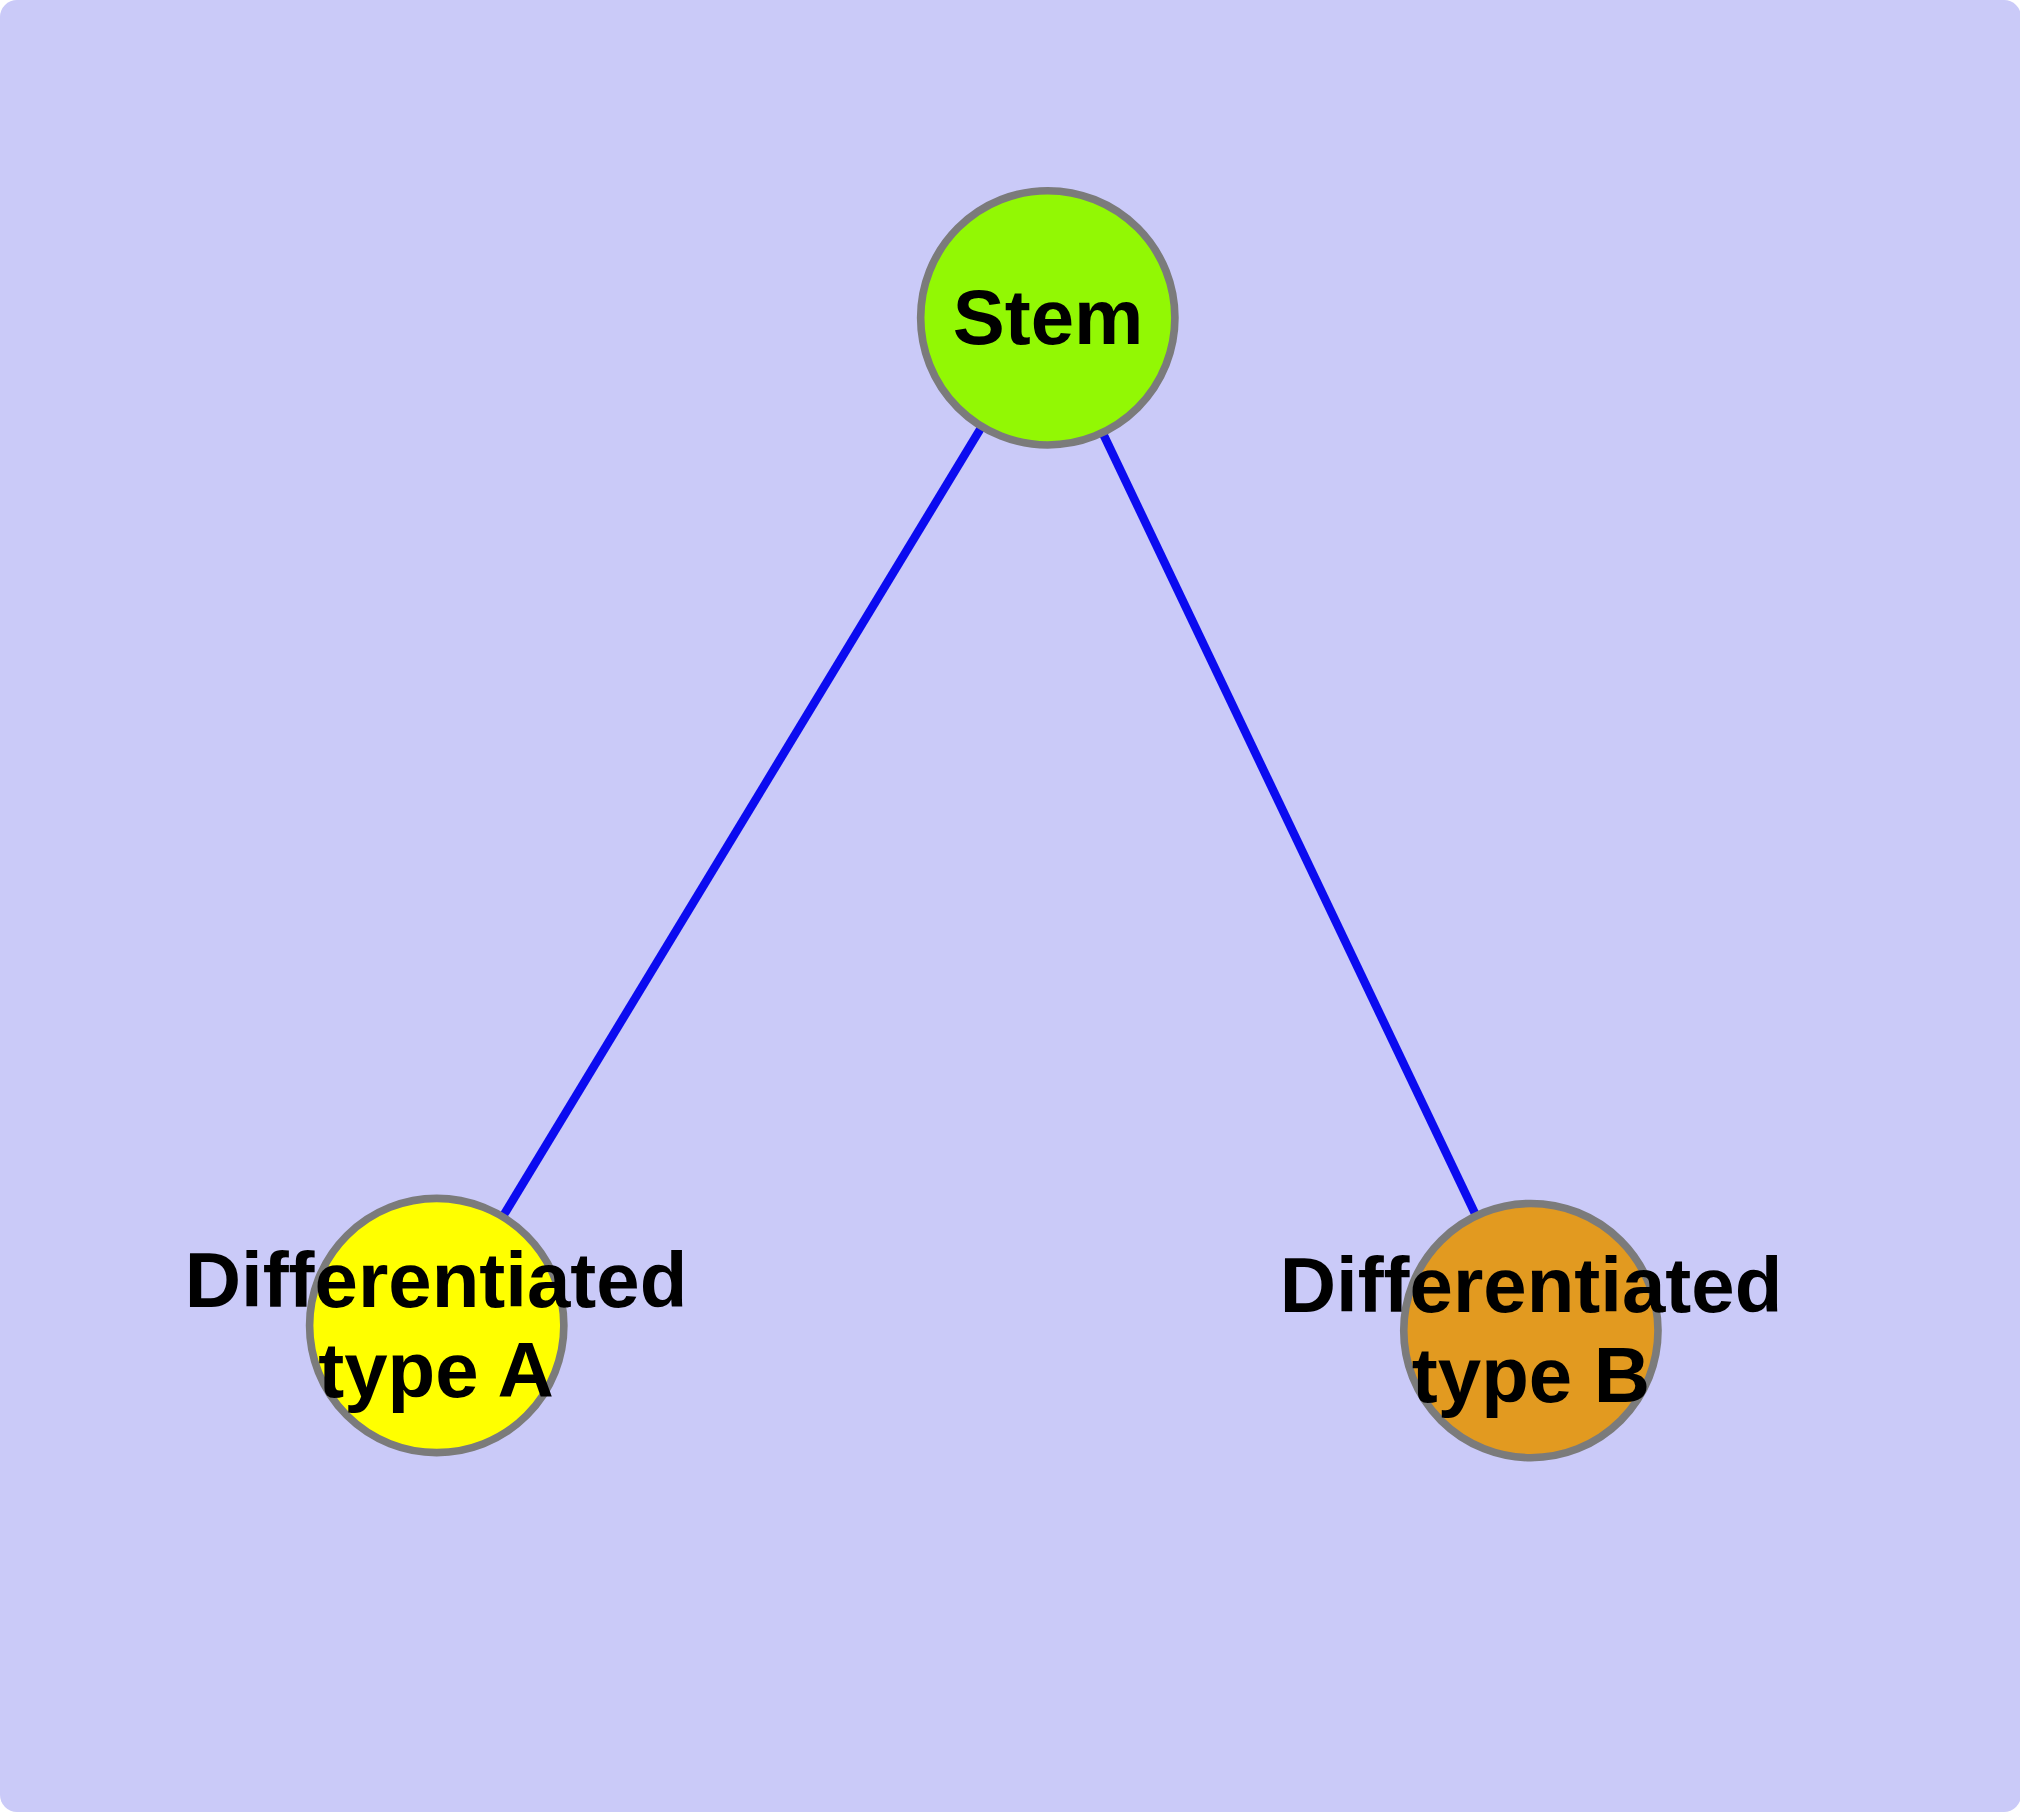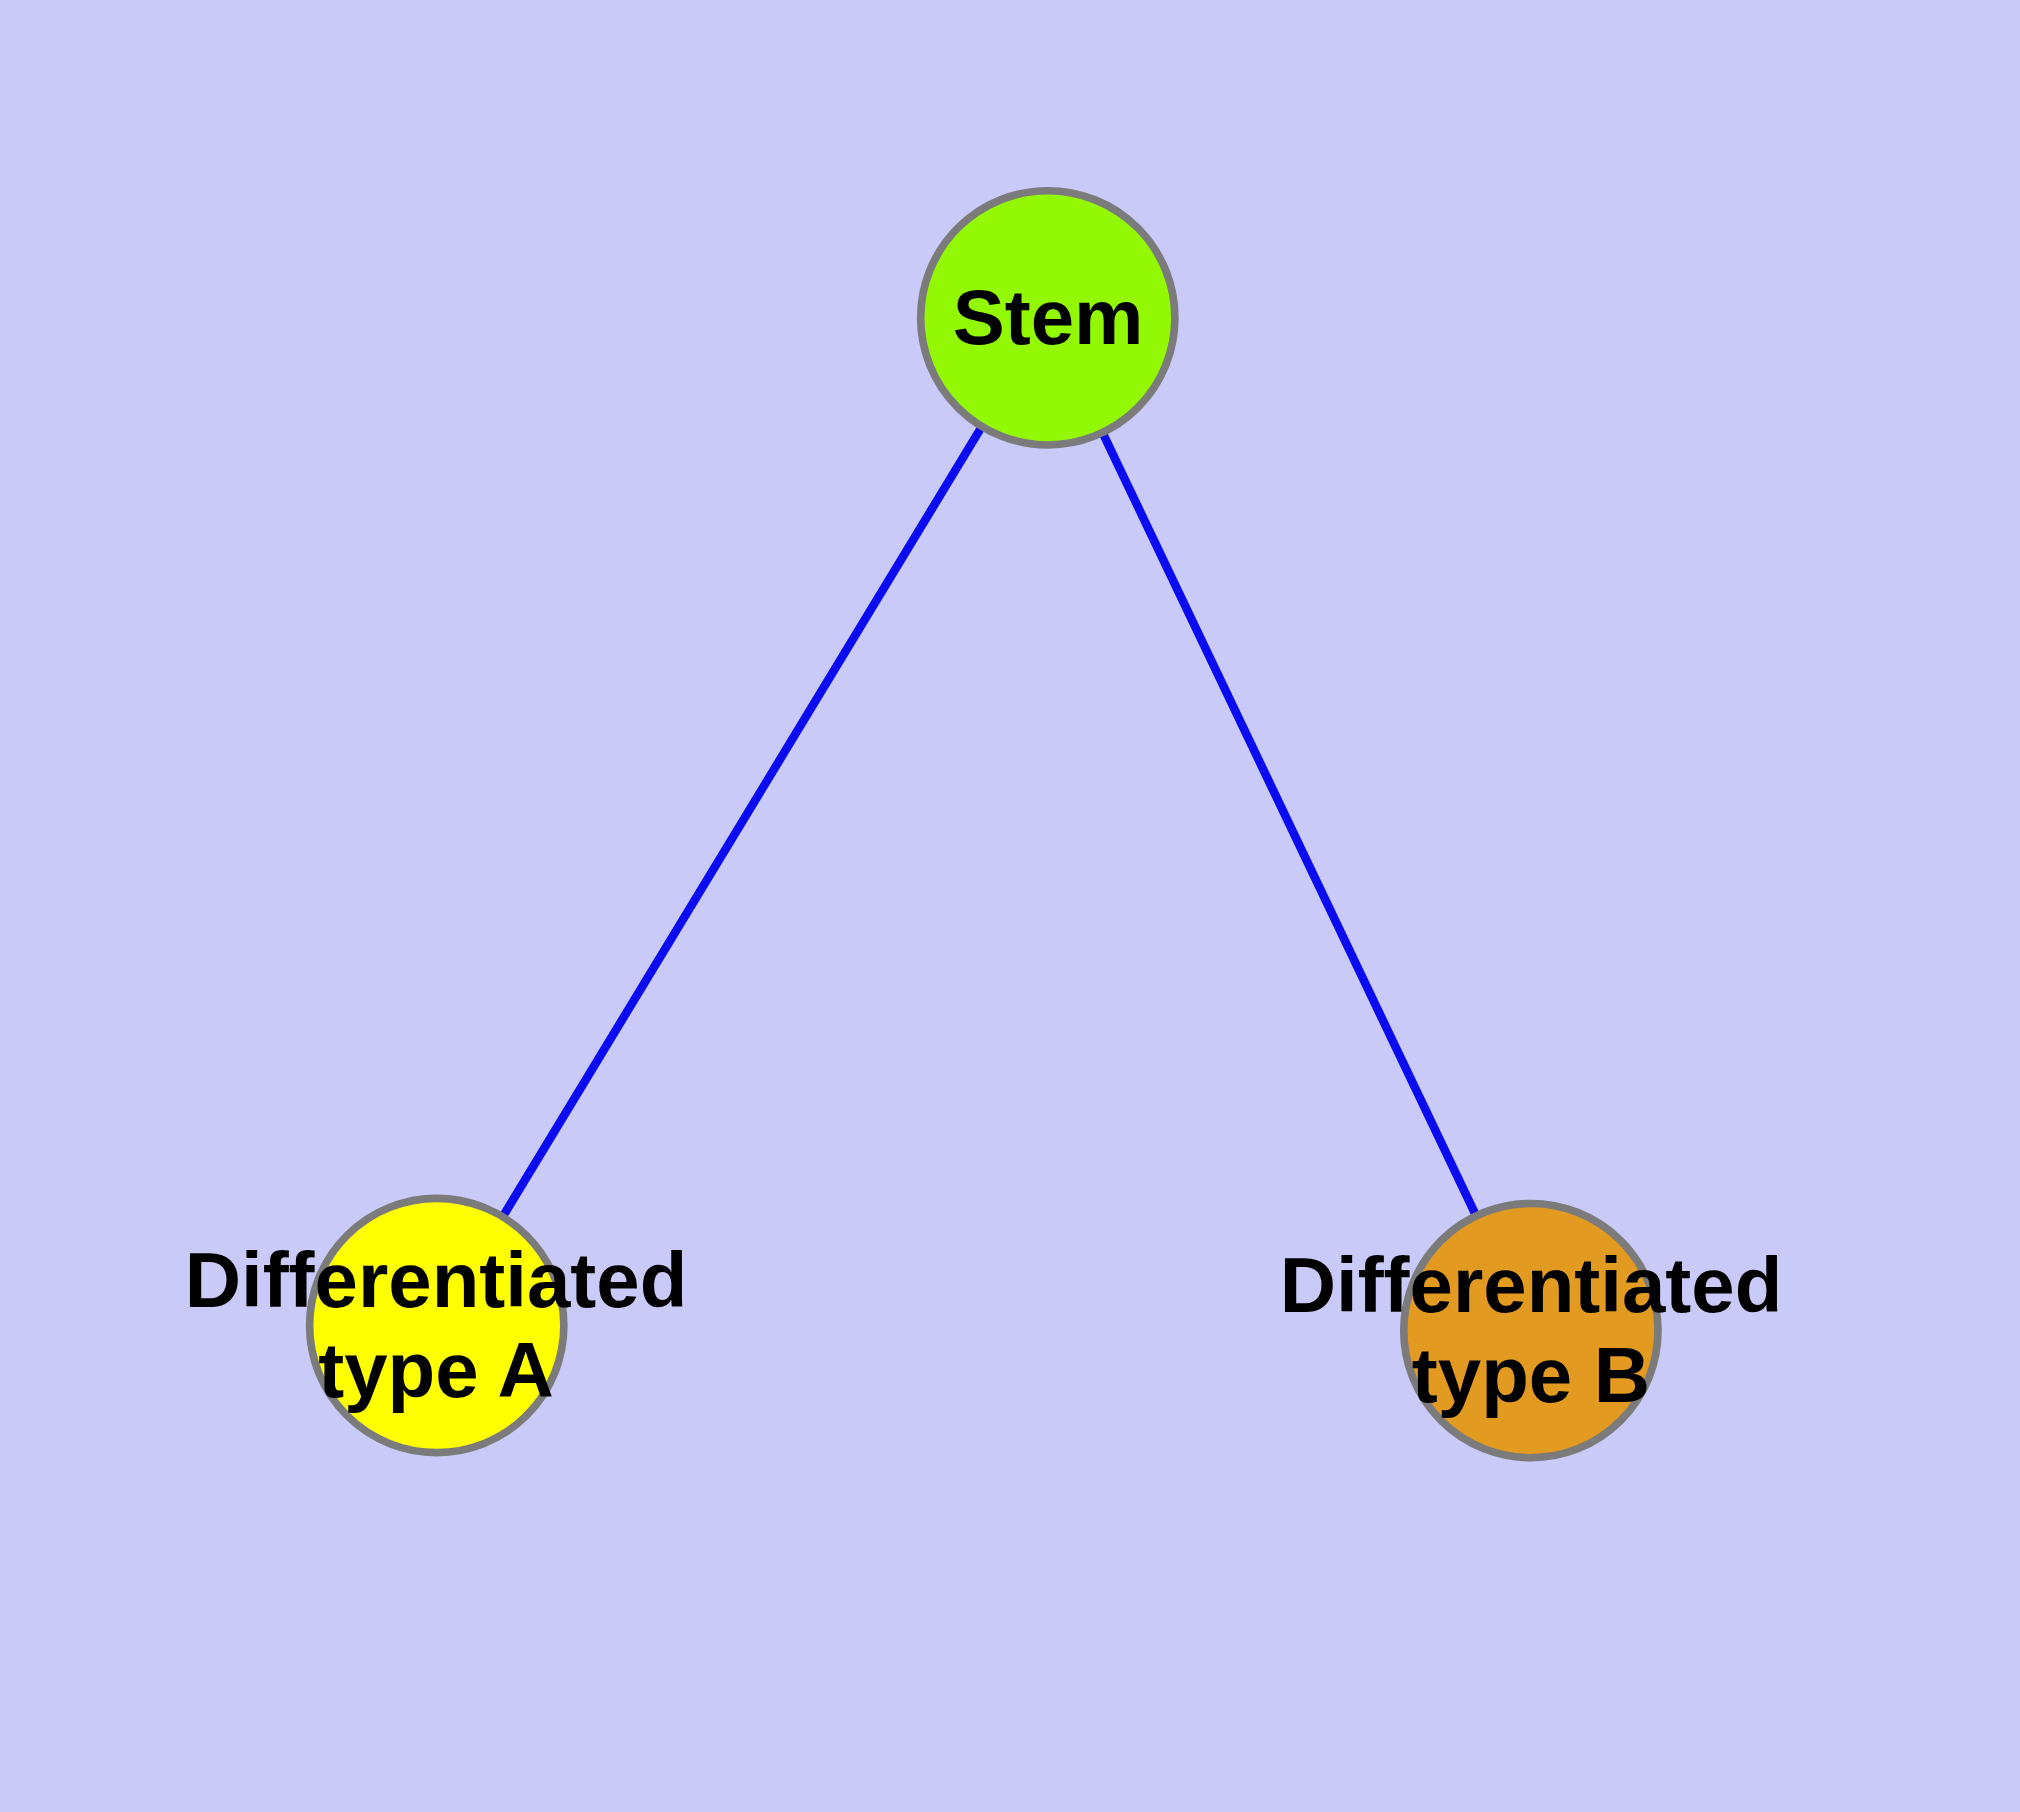--- a/index.html
+++ b/index.html
@@ -10,20 +10,21 @@
     width: 2021px;
     height: 1812px;
     overflow: hidden;
     font-family: "Liberation Sans", sans-serif;
   }
   .canvas {
     position: relative;
     width: 2021px;
     height: 1812px;
     background: #CACAF8; 
+    border-radius: 17px;
   }
   .layer {
     position: absolute;
     left: 0;
     top: 0;
     display: block;
   }
   .edge {
     stroke: #0B0BF0; 
     stroke-width: 10;

